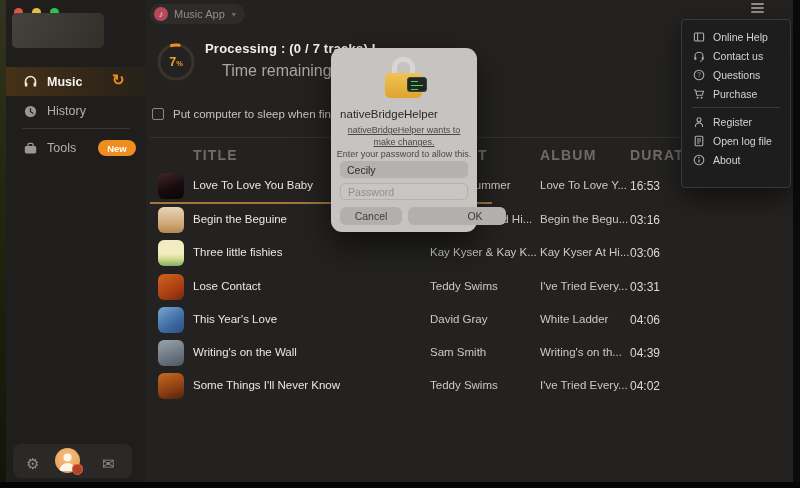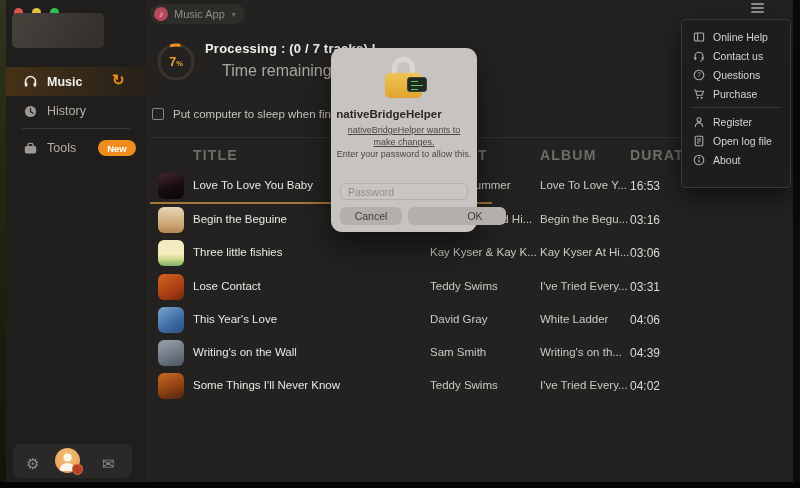--- a/index.html
+++ b/index.html
@@ -51,21 +51,21 @@
   #row1-underline{left:150px;top:202px;width:342px;height:2px;background:#a5783a;}
 
   
   #dialog{left:331px;top:48px;width:146px;height:184px;background:#c7c3c0;border-radius:11px;
           box-shadow:0 14px 34px rgba(0,0,0,.55);color:#2b2927;}
   #lock-shackle{left:61px;top:9px;width:23px;height:21px;border:5px solid #d9d6d2;border-bottom:none;border-radius:11px 11px 0 0;box-sizing:border-box;position:absolute;}
   #lock-body{left:54px;top:25px;width:37px;height:25px;background:linear-gradient(180deg,#f0c355,#dfa42e);border-radius:5px;position:absolute;}
   #lock-terminal{left:76px;top:29px;width:20px;height:15px;background:#20281f;border-radius:3px;border:1px solid #39423a;box-sizing:border-box;position:absolute;}
   #lock-terminal i{display:block;height:1.5px;background:#4fd06b;margin:2.5px 3px 0 3px;}
   #lock-terminal i.s{width:7px;}
-  #dlg-title{top:60px;width:116px;text-align:center;font-size:11.5px;font-weight:bold;position:absolute;}
+  #dlg-title{top:60px;width:116px;text-align:center;font-size:11.5px;font-weight:normal;position:absolute;}
   #dlg-msg{top:76px;left:13px;width:120px;text-align:center;font-size:9px;color:#4a4845;position:absolute;line-height:1.35;text-decoration:underline;}
   #dlg-prompt{top:101px;width:146px;text-align:center;font-size:9px;color:#4a4845;position:absolute;}
   .dlg-field{left:9px;width:128px;height:17px;border-radius:5px;border:none;box-sizing:border-box;
              font-family:"Liberation Sans",sans-serif;font-size:10.5px;padding:0 7px;position:absolute;outline:none;}
   #dlg-user{top:113px;background:#b5b1ae;color:#2f2d2b;}
   #dlg-pass{top:135px;background:#c9c5c2;border:1px solid #b4b0ad;color:#2f2d2b;}
   #dlg-pass::placeholder{color:#918e8b;}
   .dlg-btn{top:159px;width:62px;height:18px;border-radius:6px;background:#b3afac;color:#3e3c3a;font-size:10.5px;
            display:flex;align-items:center;justify-content:center;position:absolute;cursor:pointer;}
   #btn-cancel{left:9px;border-radius:6px;}
@@ -223,20 +223,21 @@
   <div id="lock-shackle"></div>
   <div id="lock-body"></div>
   <div id="lock-terminal">
       <i class="s"></i>
       <i></i>
       <i class="s"></i>
     </div>
   <div id="dlg-title">nativeBridgeHelper</div>
   <div id="dlg-msg">nativeBridgeHelper wants to make changes.</div>
   <div id="dlg-prompt">Enter your password to allow this.</div>
+  <input id="dlg-user" class="dlg-field" type="text" value="Cecily" style="">
   <input id="dlg-pass" class="dlg-field" type="password" placeholder="Password" style="">
   <div id="btn-cancel" class="dlg-btn">Cancel</div>
   <div id="btn-ok" class="dlg-btn">OK</div>
 </div>
 
 <div id="menu" class="abs">
   <div class="menu-item">
     <svg width="12" height="12" viewBox="0 0 12 12">
       <rect x="1.4" y="2" width="9.2" height="8" rx="1" fill="none" stroke="#aeacaa" stroke-width="1.1"></rect>
       <line x1="4.6" y1="2" x2="4.6" y2="10" stroke="#aeacaa" stroke-width="1.1"></line>

